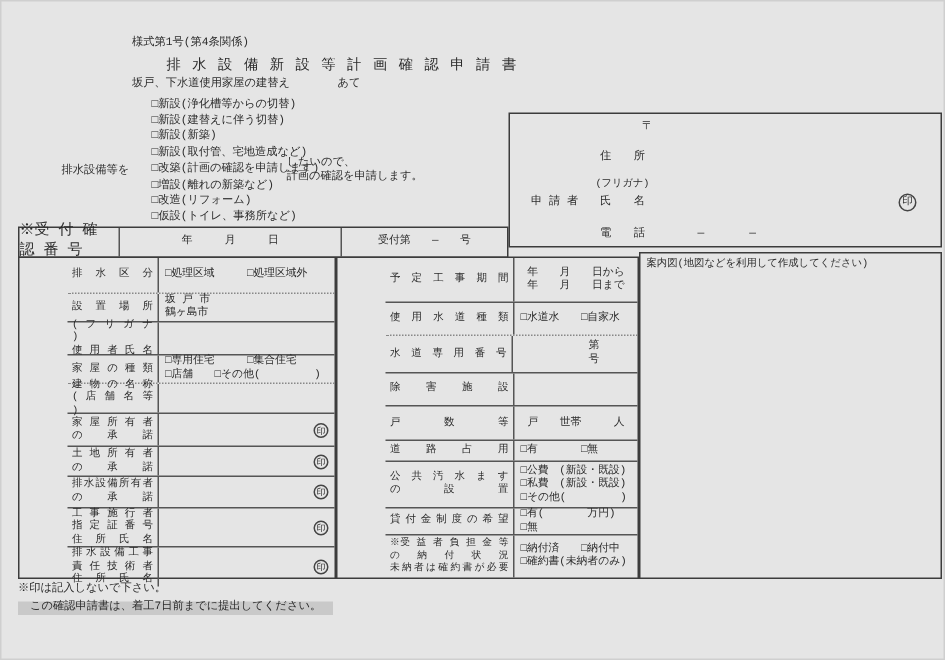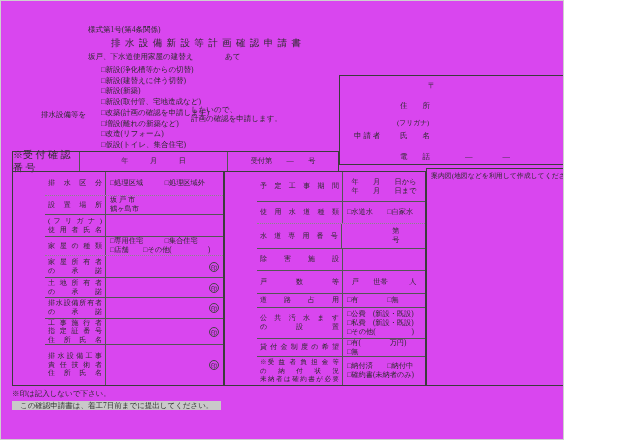--- a/index.html
+++ b/index.html
@@ -1,19 +1,19 @@
 <!DOCTYPE html>
 <html><head>
 <meta charset="utf-8">
 <style>
   html,body{margin:0;padding:0;background:#ffffff;}
   .sheet{
-    position:relative;width:564px;height:440px;box-sizing:border-box;
-    background:#d946ef;border:1px solid #cfcfcf;
-    font-family:Liberation Serif, serif;
+    position:relative;width:630px;height:440px;box-sizing:border-box;
+    background:#e5e5e5;border:1px solid #cfcfcf;
+    font-family:Liberation Mono, monospace;
     color:#2b2b2b;font-size:7.5px;line-height:1.25;
     overflow:hidden;
   }
   .abs{position:absolute;}
   .pre{white-space:pre-line;}
   .title{font-size:9.5px;letter-spacing:1px;}
   .formno{font-size:7.5px;}
   .cklist{font-size:7.5px;line-height:10.7px;}
   .tbl{position:absolute;box-sizing:border-box;border:1.3px solid #3c3c3c;display:flex;flex-direction:column;background:transparent;}
   .row{display:flex;box-sizing:border-box;border-bottom:0.8px solid #555;flex:0 0 auto;margin-left:32px;}
@@ -55,21 +55,21 @@
 
   <div class="abs" style="left:40px;top:109px;">排水設備等を</div>
   <div class="abs cklist" style="left:100px;top:64px;">
     <div>□新設(浄化槽等からの切替)</div>
     <div>□新設(建替えに伴う切替)</div>
     <div>□新設(新築)</div>
     <div>□新設(取付管、宅地造成など)</div>
     <div>□改築(計画の確認を申請します)</div>
     <div>□増設(離れの新築など)</div>
     <div>□改造(リフォーム)</div>
-    <div>□仮設(トイレ、集合住宅)</div>
+    <div>□仮設(トイレ、事務所など)</div>
   </div>
   <div class="abs pre" style="left:190px;top:104px;">したいので、
 計画の確認を申請します。</div>
 
   <div class="appbox">
     <span class="abs" style="left:88px;top:5px;">〒</span>
     <span class="abs" style="left:60px;top:25px;">住　　所</span>
     <span class="abs" style="left:57px;top:43px;font-size:6.8px;">(フリガナ)</span>
     <span class="abs" style="left:14px;top:55px;">申 請 者</span>
     <span class="abs" style="left:60px;top:55px;">氏　　名</span>
@@ -96,20 +96,25 @@
     </div>
     <div class="row" style="height:22px;">
       <div class="lbl">( フ リ ガ ナ )
 使 用 者 氏 名</div>
       <div class="val"></div>
     </div>
     <div class="row dot" style="height:19px;">
       <div class="lbl">家 屋 の 種 類</div>
       <div class="val">□専用住宅　　　□集合住宅
 □店舗　　□その他(　　　　　)</div>
+    </div>
+    <div class="row" style="height:20px;">
+      <div class="lbl">建 物 の 名 称
+( 店 舗 名 等 )</div>
+      <div class="val"></div>
     </div>
     <div class="row" style="height:22px;">
       <div class="lbl">家 屋 所 有 者
 の　承　諾</div>
       <div class="val"><span></span><span class="seal">印</span></div>
     </div>
     <div class="row" style="height:20px;">
       <div class="lbl">土 地 所 有 者
 の　承　諾</div>
       <div class="val"><span></span><span class="seal">印</span></div>

